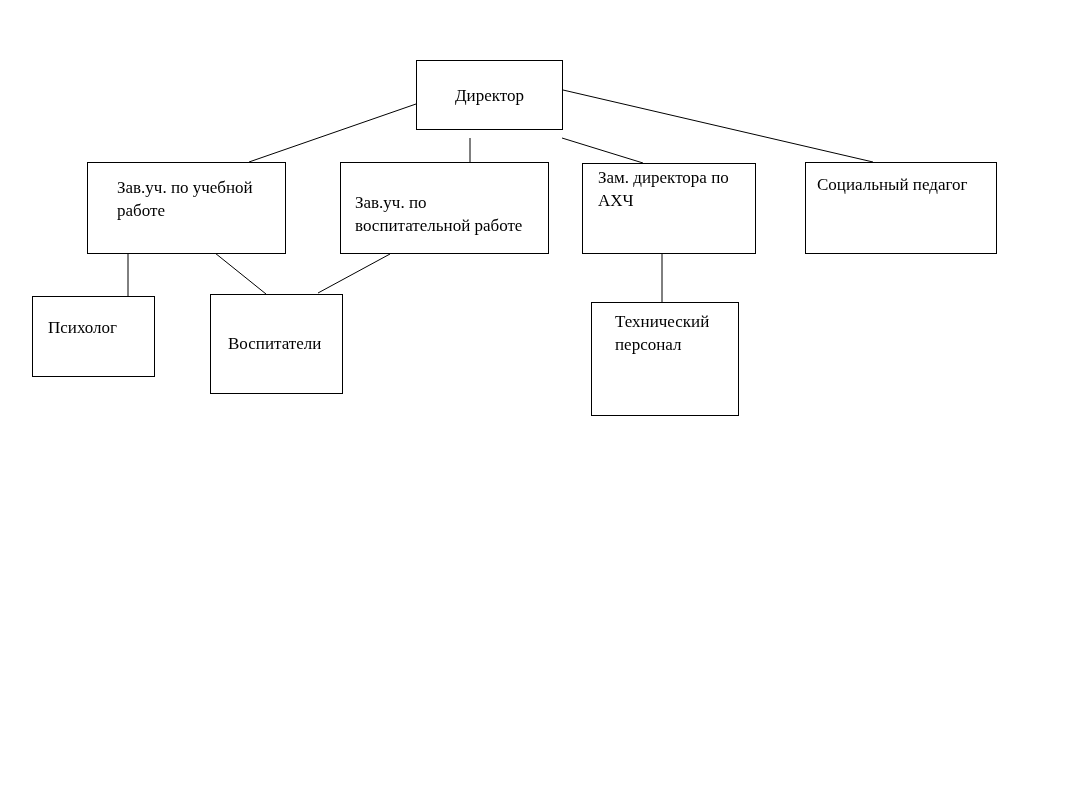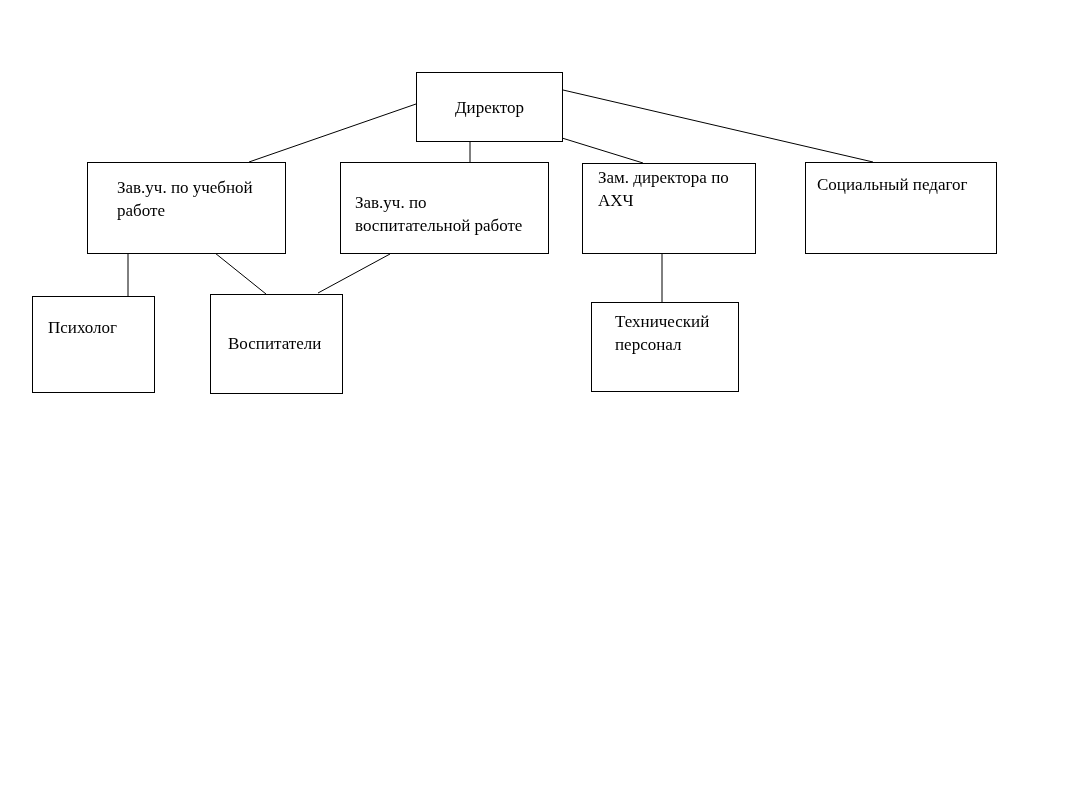--- a/index.html
+++ b/index.html
@@ -35,21 +35,21 @@
     border: 1px solid #000000;
     font-size: 17px;
     line-height: 23px;
   }
   .node .node-label {
     display: block;
     white-space: pre-line;
   }
   
   #n-director {
-    left: 416px; top: 72px; width: 147px; height: 70px;
+    left: 416px; top: 60px; width: 147px; height: 70px;
     display: flex; align-items: center; justify-content: center;
   }
   
   #n-academic {
     left: 87px; top: 162px; width: 199px; height: 92px;
     padding: 13px 8px 12px 29px;
   }
   #n-upbringing {
     left: 340px; top: 162px; width: 209px; height: 92px;
     padding: 28px 8px 0 14px;
@@ -57,29 +57,29 @@
   #n-ahch {
     left: 582px; top: 163px; width: 174px; height: 91px;
     padding: 2px 8px 0 15px;
   }
   #n-social {
     left: 805px; top: 162px; width: 192px; height: 92px;
     padding: 10px 8px 0 11px;
   }
   
   #n-psychologist {
-    left: 32px; top: 296px; width: 123px; height: 97px;
+    left: 32px; top: 296px; width: 123px; height: 81px;
     padding: 19px 8px 0 15px;
   }
   #n-educators {
     left: 210px; top: 294px; width: 133px; height: 100px;
     padding: 37px 8px 0 17px;
   }
   #n-technical {
-    left: 591px; top: 302px; width: 148px; height: 90px;
+    left: 591px; top: 302px; width: 148px; height: 114px;
     padding: 7px 8px 0 23px;
   }
 </style>
 </head>
 <body>
 
 <div id="canvas">
 
   <svg id="connectors" viewBox="0 0 1079 794" xmlns="http://www.w3.org/2000/svg">
 

